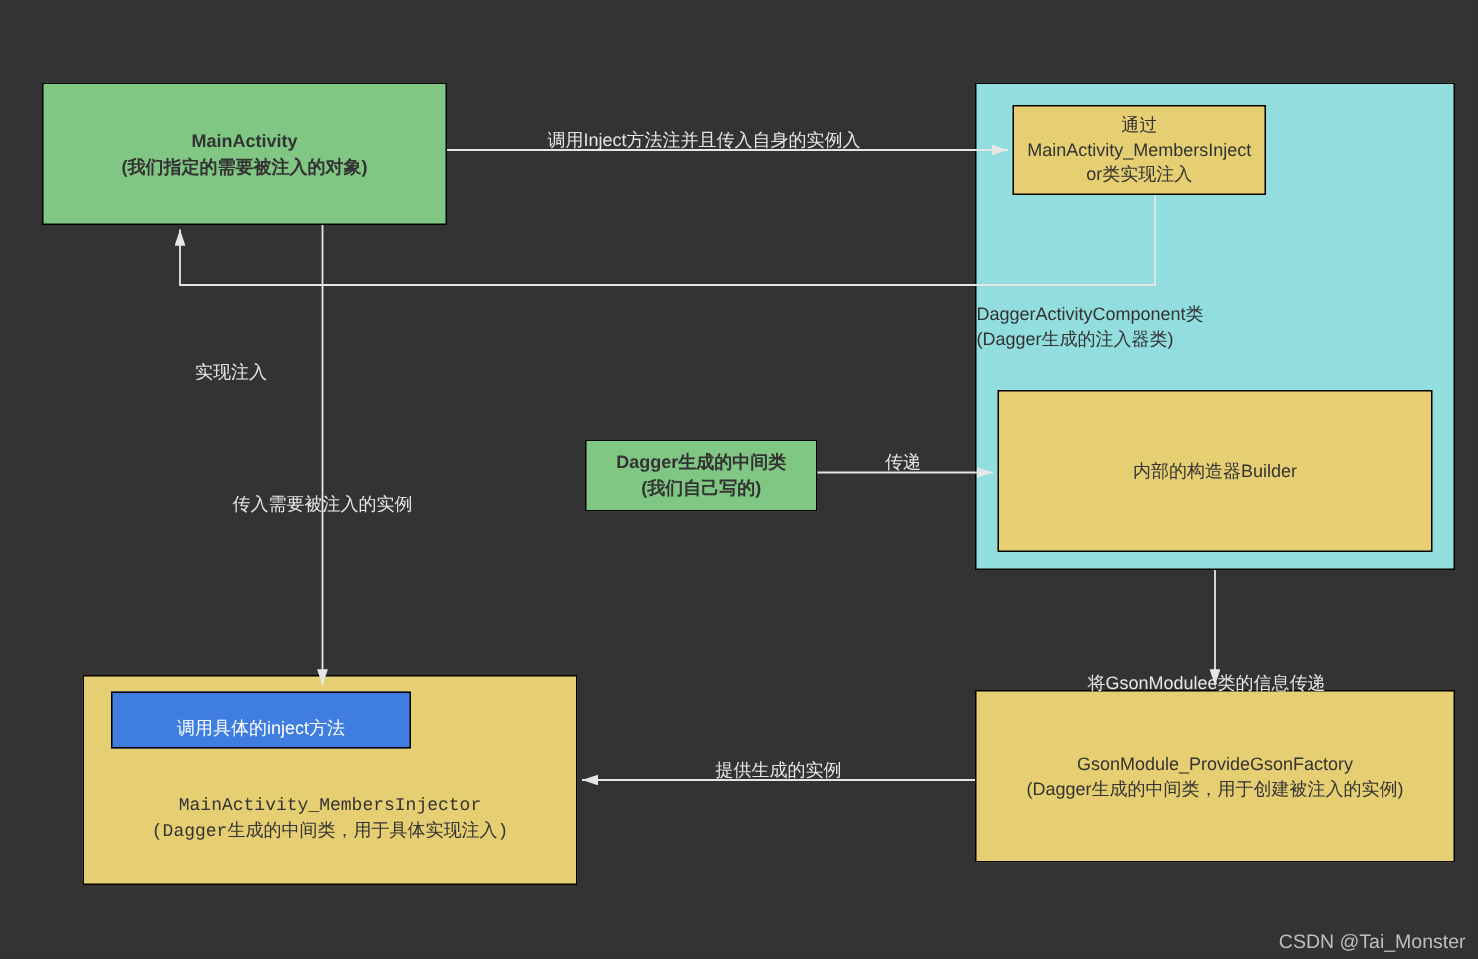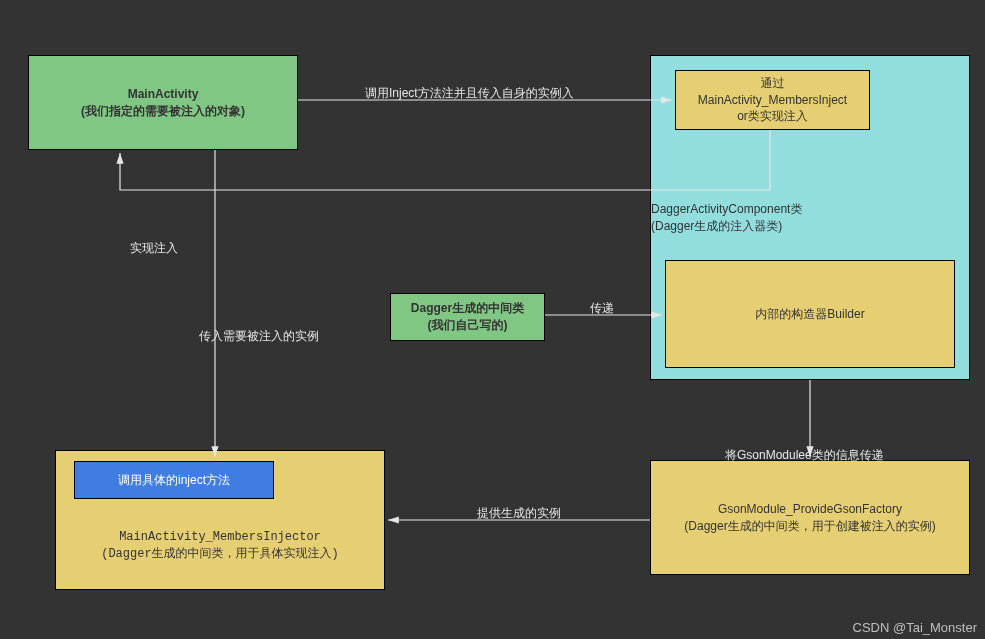--- a/index.html
+++ b/index.html
@@ -20,21 +20,21 @@
     display: flex;
     align-items: center;
     justify-content: center;
     text-align: center;
     box-sizing: border-box;
     padding: 4px 6px;
     line-height: 1.4;
   }
   .green { background: #81c784; font-weight: bold; }
   .yellow { background: #e6cf73; }
-  .blue { background: #3f7de0; color: #fff; }
+  .blue { background: #3f7de0; color: #fff; align-items: flex-end; }
   .container-cyan {
     position: absolute;
     background: #92dede;
     border: 1px solid #000;
     box-sizing: border-box;
   }
   .label {
     position: absolute;
     color: #e6e6e6;
     font-size: 12px;
@@ -66,21 +66,21 @@
   </div>
 </div>
 
 <div class="box green" style="left:28px; top:55px; width:270px; height:95px;">
   <div>
     <div>MainActivity</div>
     <div>(我们指定的需要被注入的对象)</div>
   </div>
 </div>
 
-<div class="box yellow" style="left:675px; top:70px; width:195px; height:60px;">
+<div class="box yellow" style="left:675px; top:70px; width:169px; height:60px;">
   <div>
     <div>通过</div>
     <div>MainActivity_MembersInject</div>
     <div>or类实现注入</div>
   </div>
 </div>
 
 <div class="box green" style="left:390px; top:293px; width:155px; height:48px;">
   <div>
     <div>Dagger生成的中间类</div>
@@ -126,18 +126,18 @@
     <line x1="545" y1="315" x2="662" y2="315" marker-end="url(#arrow)"></line>
 
     <line x1="810" y1="380" x2="810" y2="457" marker-end="url(#arrow)"></line>
 
     <line x1="650" y1="520" x2="388" y2="520" marker-end="url(#arrow)"></line>
   </g>
 </svg>
 
 <div class="label" style="left:365px; top:85px;">调用Inject方法注并且传入自身的实例入</div>
 <div class="label" style="left:130px; top:240px;">实现注入</div>
-<div class="label" style="left:155px; top:328px;margin-left:44px;">传入需要被注入的实例</div>
+<div class="label" style="left:155px; top:328px;">传入需要被注入的实例</div>
 <div class="label" style="left:590px; top:300px;">传递</div>
 <div class="label" style="left:725px; top:415px;margin-top:32px;">将GsonModulee类的信息传递</div>
 <div class="label" style="left:477px; top:505px;">提供生成的实例</div>
 
 <div class="watermark">CSDN @Tai_Monster</div>
 
 </body></html>

